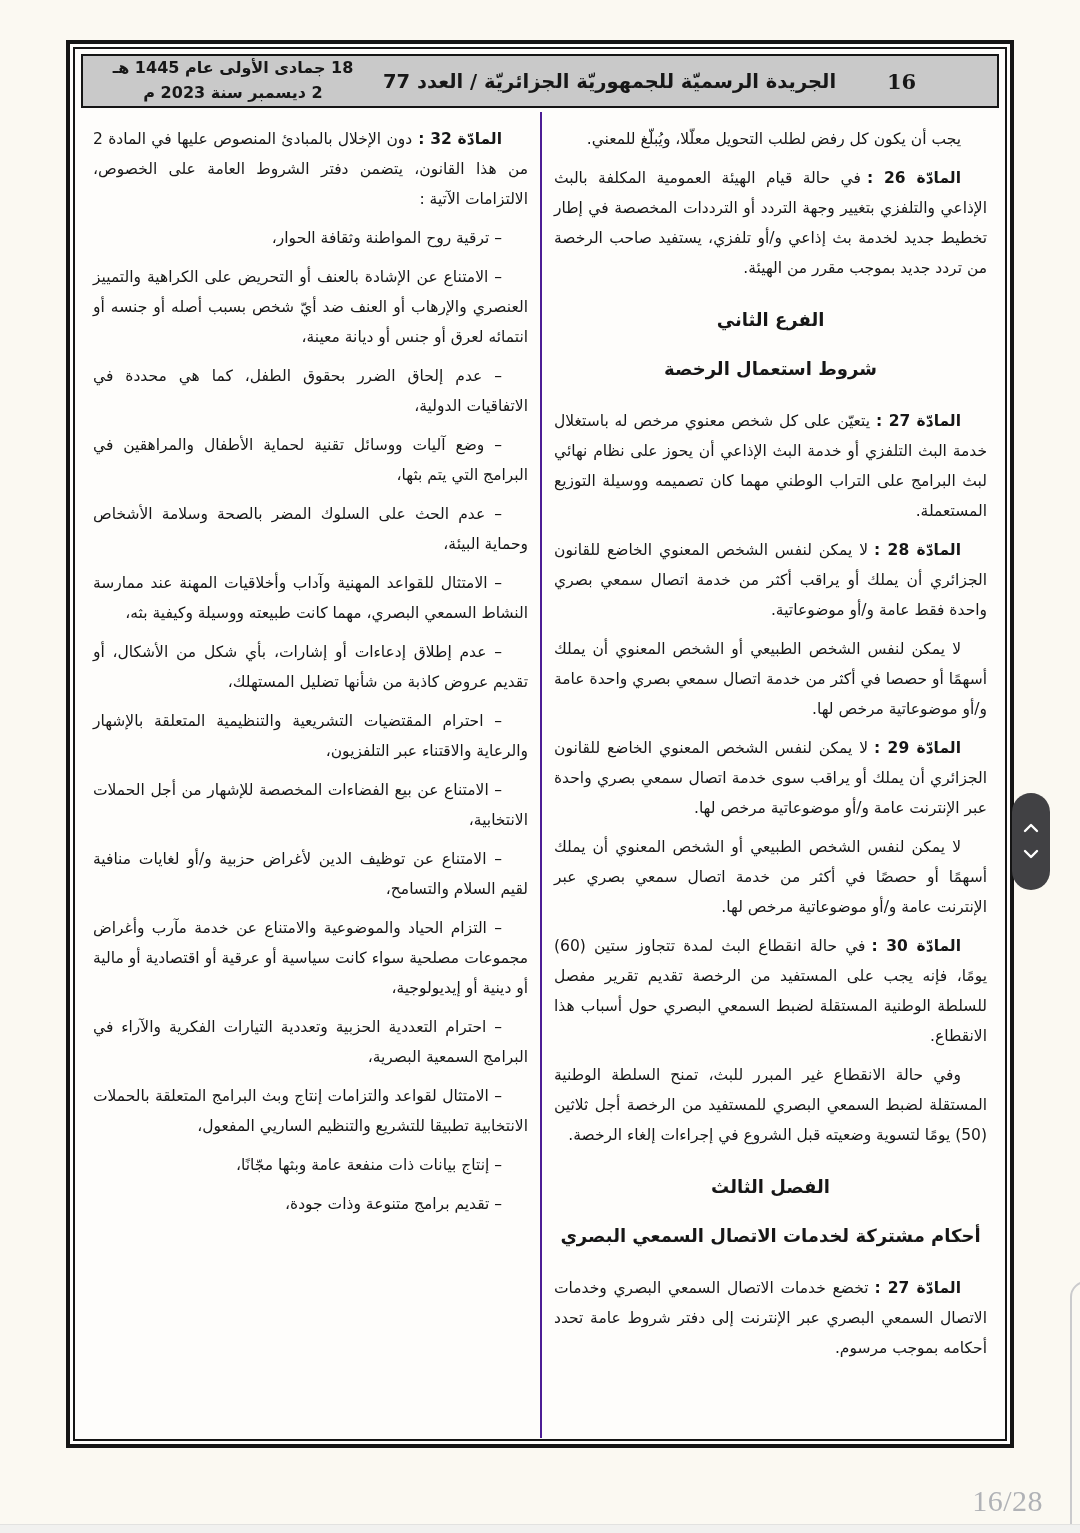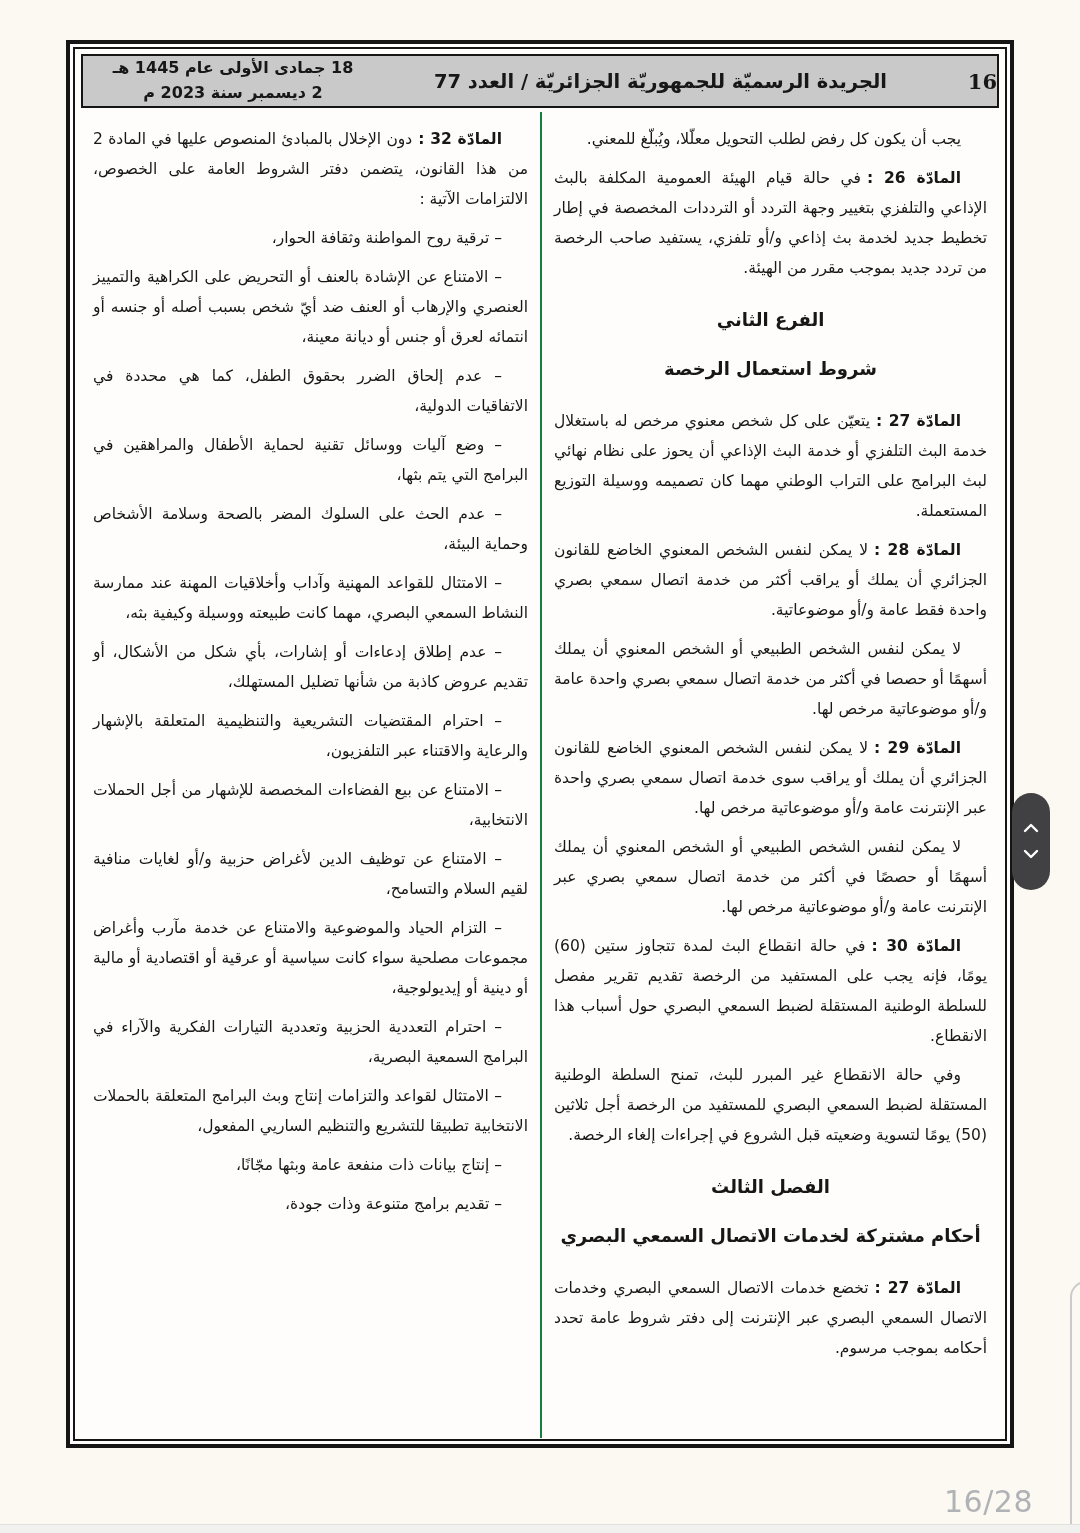--- a/index.html
+++ b/index.html
@@ -16,47 +16,47 @@
     background:#fefdfb;border:4px solid #151515;padding:3px;
   }
   .page-inner{
     height:100%;border:2px solid #151515;padding:5px 6px 0;background:#fefdfb;
     overflow:hidden;
   }
   .gz-header{
     height:54px;background:#c9c9c9;border:2px solid #151515;
     display:grid;grid-template-columns:110px 1fr 300px;align-items:center;
   }
-  .hdr-page{font-weight:bold;font-size:21px;text-align:right;font-family:"DejaVu Serif",serif;}
-  .hdr-title{font-weight:bold;font-size:19.5px;text-align:right;}
+  .hdr-page{font-weight:bold;font-size:21px;text-align:left;font-family:"DejaVu Serif",serif;}
+  .hdr-title{font-weight:bold;font-size:19.5px;text-align:left;}
   .hdr-dates{font-weight:bold;font-size:16px;line-height:1.55;text-align:center;}
 
   .cols{display:flex;height:1326px;overflow:hidden;margin-top:4px;}
   .col{flex:1 1 50%;padding:12px 12px 16px;overflow:hidden;}
-  .col-r{border-left:2px solid #15803d;}
+  .col-r{border-left:2px solid #4c1d95;}
 
   .para{
     margin:0 0 9px;font-size:15.5px;line-height:30px;
     text-align:justify;text-indent:26px;
   }
   .art{font-weight:bold;margin-inline-end:6px;}
   .sec{
     margin:25px 0;text-align:center;font-weight:bold;font-size:18px;line-height:24px;
   }
 
   
   .scroll-pill{
     position:absolute;left:1012px;top:793px;width:38px;height:97px;
     background:#414144;border-radius:19px;z-index:6;
     display:flex;flex-direction:column;align-items:center;justify-content:center;gap:12px;
   }
   .scroll-btn{background:none;border:none;padding:0;margin:0;cursor:pointer;
     width:22px;height:14px;display:flex;align-items:center;justify-content:center;}
   .page-indicator{
-    position:absolute;top:1484px;right:47px;font-size:30px;color:#b0b2b6;letter-spacing:.5px;
+    position:absolute;top:1484px;right:37px;font-size:30px;color:#b0b2b6;letter-spacing:.5px;font-family:Liberation Serif, serif;
   }
   .corner-panel{
     position:absolute;left:1070px;top:1281px;width:90px;height:400px;
     border:2px solid #cbcbcd;border-radius:16px;background:transparent;z-index:4;
   }
   .bottom-bar{
     position:absolute;left:0;bottom:0;width:1080px;height:9px;
     background:#f1f1ef;border-top:1px solid #e2e2e0;z-index:7;
   }
 </style>

